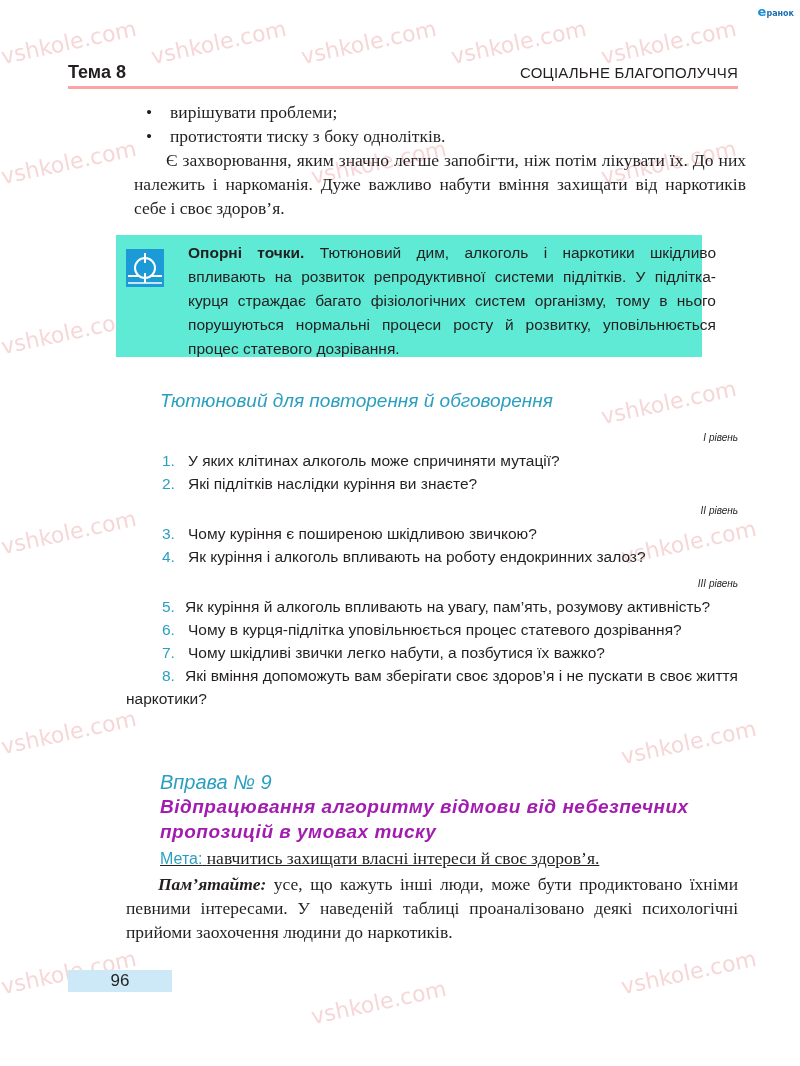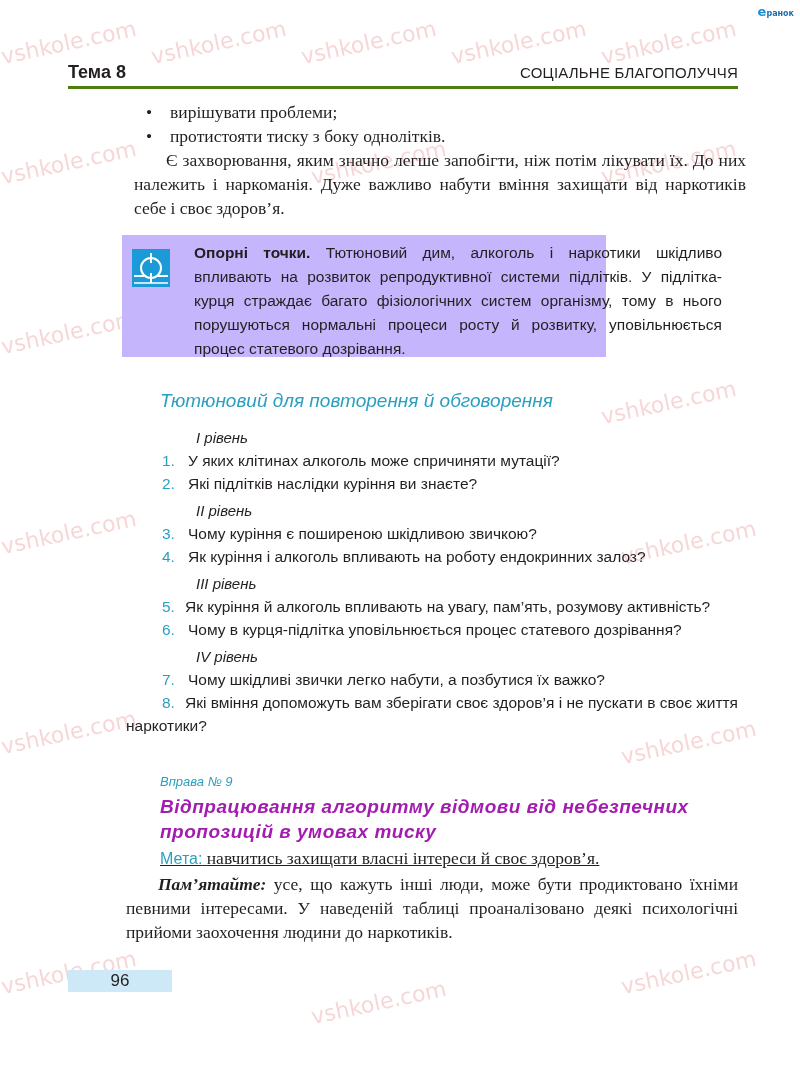--- a/index.html
+++ b/index.html
@@ -13,58 +13,58 @@
     position: absolute; color: #f4c9c9; font-family: "DejaVu Sans", sans-serif;
     font-size: 22px; transform: rotate(-12deg); white-space: nowrap; opacity: 0.75;
   }
   .logo {
     position: absolute; top: 4px; right: 6px; font-family: "DejaVu Sans", sans-serif;
     font-size: 8px; font-weight: bold; color: #1a6fb0; z-index: 2;
   }
   .logo b { font-size: 13px; color: #1a8fd0; }
   .header {
     position: absolute; left: 68px; top: 60px; width: 670px; height: 26px;
-    border-bottom: 3px solid #4d7c0f; z-index: 1;
+    border-bottom: 3px solid #fca5a5; z-index: 1;
     font-family: "Liberation Sans", sans-serif;
   }
   .header .topic { position: absolute; left: 0; top: 2px; font-size: 18px; font-weight: bold; color: #231f20; }
   .header .section { position: absolute; right: 0; top: 4px; font-size: 15px; color: #231f20; letter-spacing: 0.2px; text-align: center; }
   .content { position: absolute; left: 126px; top: 100px; width: 612px; z-index: 1; margin-left: 8px; }
   .serif { font-family: "Liberation Serif", serif; font-size: 17.5px; line-height: 24px; }
   .bullets { list-style: none; margin: 0; padding: 0; }
   .bullets li { position: relative; padding-left: 36px; }
   .bullets li::before { content: "•"; position: absolute; left: 12px; }
   .para { text-indent: 32px; text-align: justify; margin: 0; }
   .callout {
-    position: absolute; left: 122px; top: 235px; width: 484px; height: 122px;
-    background: #c4b5fd; z-index: 1;
+    position: absolute; left: 116px; top: 235px; width: 586px; height: 122px;
+    background: #5eead4; z-index: 1;
   }
   .callout .icon {
     position: absolute; left: 10px; top: 14px; width: 38px; height: 38px; background: #1b9ad7;
   }
   .callout .text {
     position: absolute; left: 72px; top: 6px; width: 528px;
     font-family: "Liberation Sans", sans-serif; font-size: 15.5px; line-height: 24px;
     color: #231f20; text-align: justify;
   }
   .callout .text b { font-weight: bold; }
   .qtitle {
     position: absolute; left: 160px; top: 390px; font-family: "Liberation Sans", sans-serif;
     font-style: italic; font-size: 19px; color: #2a9fbf; z-index: 1;
   }
   .questions { position: absolute; left: 126px; top: 426px; width: 612px; z-index: 1;
     font-family: "Liberation Sans", sans-serif; font-size: 15.5px; line-height: 23px; color: #231f20; }
-  .level { text-align: left; font-style: italic; font-size: 15px; margin: 0; padding-left: 70px; }
+  .level { text-align: right; font-style: italic; font-size: 10px; margin: 0; padding-left: 70px; }
   .level.gap { margin-top: 4px; }
   .q { position: relative; padding-left: 62px; text-indent: 0; margin: 0; text-align: justify; }
   .q.wrap { padding-left: 0; text-indent: 36px; }
   .q .num { color: #2a9fbf; position: absolute; left: 36px; }
   .q.wrap .num { position: static; margin-right: 10px; }
   .exercise { position: absolute; left: 160px; top: 770px; width: 578px; z-index: 1; }
-  .ex-label { font-family: "Liberation Sans", sans-serif; font-style: italic; font-size: 13px; color: #2a9fbf; line-height: 24px; }
+  .ex-label { font-family: "Liberation Sans", sans-serif; font-style: italic; font-size: 20px; color: #2a9fbf; line-height: 24px; }
   .ex-title { font-family: "Liberation Sans", sans-serif; font-style: italic; font-weight: bold; font-size: 19px; line-height: 25px; color: #a21caf; letter-spacing: 0.5px; }
   .goal { font-size: 17.5px; line-height: 24px; margin-top: 2px; text-decoration: underline; }
   .goal .goal-label { color: #2a9fbf; font-family: "Liberation Sans", sans-serif; font-size: 16px; }
   .remember { position: absolute; left: 126px; top: 872px; width: 612px; z-index: 1; }
   .remember b { font-style: italic; font-weight: bold; }
   .pagenum {
     position: absolute; left: 68px; top: 970px; width: 104px; height: 22px; background: #cde9f7; z-index: 1;
     font-family: "Liberation Sans", sans-serif; font-size: 17px; color: #231f20; text-align: center; line-height: 22px;
   }
 </style>
@@ -133,21 +133,20 @@
   <p class="q"><span class="num">2.</span><span>Які підлітків наслідки куріння ви знаєте?</span></p>
 
   <p class="level gap">ІІ рівень</p>
   <p class="q"><span class="num">3.</span><span>Чому куріння є поширеною шкідливою звичкою?</span></p>
   <p class="q"><span class="num">4.</span><span>Як куріння і алкоголь впливають на роботу ендокринних залоз?</span></p>
 
   <p class="level gap">ІІІ рівень</p>
   <p class="q wrap"><span class="num">5.</span><span>Як куріння й алкоголь впливають на увагу, пам’ять, розумову активність?</span></p>
   <p class="q"><span class="num">6.</span><span>Чому в курця-підлітка уповільнюється процес статевого дозрівання?</span></p>
 
-  <p class="level gap">IV рівень</p>
   <p class="q"><span class="num">7.</span><span>Чому шкідливі звички легко набути, а позбутися їх важко?</span></p>
   <p class="q wrap"><span class="num">8.</span><span>Які вміння допоможуть вам зберігати своє здоров’я і не пускати в своє життя наркотики?</span></p>
 </div>
 
 <div class="exercise">
   <div class="ex-label">Вправа № 9</div>
   <div class="ex-title">Відпрацювання алгоритму відмови від небезпечних пропозицій в умовах тиску</div>
   <div class="goal serif">
     <span class="goal-label">Мета:</span>
     <span>навчитись захищати власні інтереси й своє здоров’я.</span>

